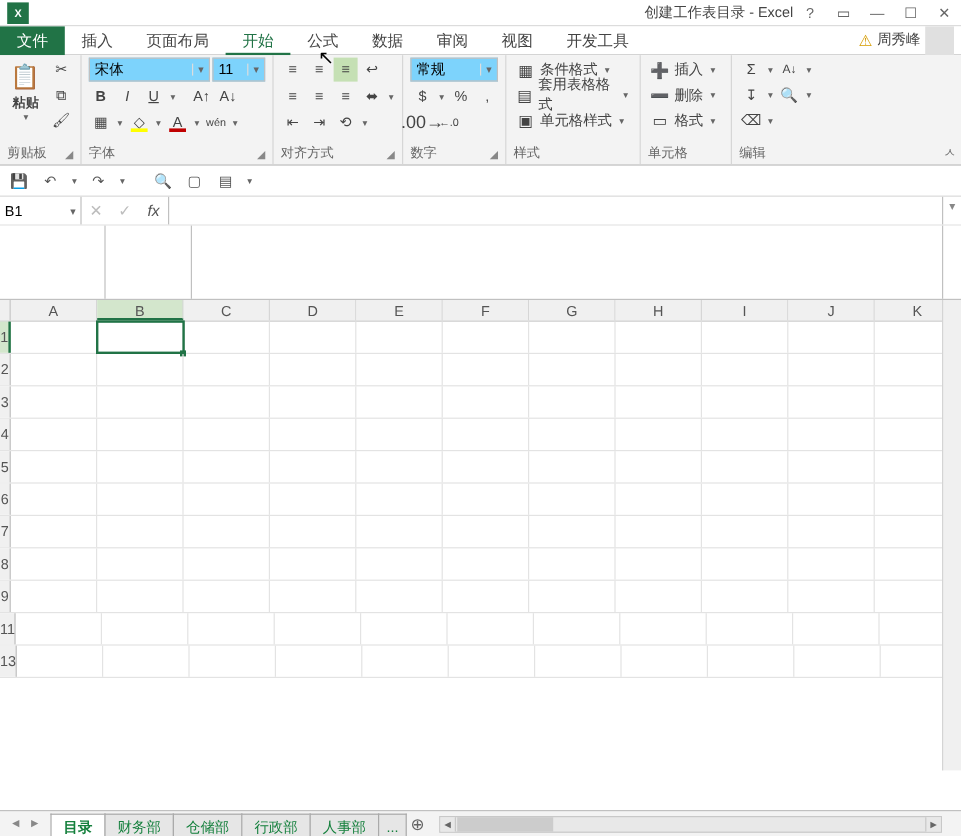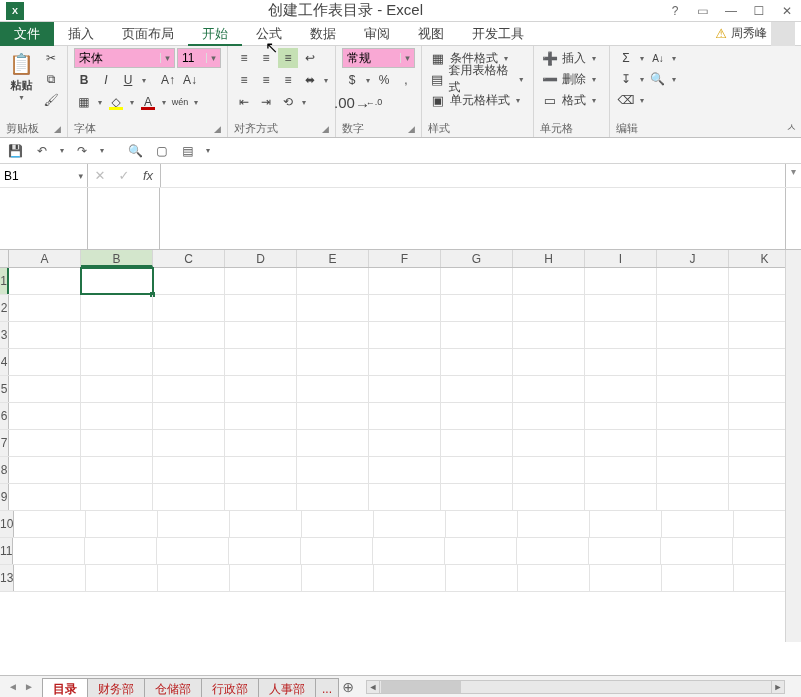--- a/index.html
+++ b/index.html
@@ -1,21 +1,21 @@
 <!DOCTYPE html>
 <html><head>
 <meta charset="utf-8">
 <style>
 * { box-sizing: border-box; margin: 0; padding: 0; }
 body { font-family: "Microsoft YaHei", "SimSun", Arial, sans-serif; font-size: 12px; background: #fff; width: 801px; height: 697px; overflow: hidden; position: relative; }
 
 
 .titlebar { height: 22px; background: #fff; display: flex; align-items: center; border-bottom: 1px solid #d4d4d4; }
 .excel-icon { width: 18px; height: 18px; margin: 0 6px; background: #217346; color: #fff; font-size: 9px; font-weight: bold; display: flex; align-items: center; justify-content: center; }
-.title-text { flex: 1; text-align: center; font-size: 15px; color: #444; }
+.title-text { flex: 1; text-align: right; font-size: 12px; color: #444; }
 .win-controls { display: flex; gap: 0; }
 .win-btn { width: 28px; height: 20px; display: flex; align-items: center; justify-content: center; color: #666; font-size: 12px; cursor: pointer; }
 
 
 .ribbon-tabs { height: 24px; background: #fff; display: flex; align-items: center; border-bottom: 1px solid #d4d4d4; }
 .tab { padding: 0 14px; height: 24px; line-height: 24px; font-size: 13px; color: #444; cursor: pointer; }
 .tab.file { background: #217346; color: #fff; }
 .tab.active { color: #217346; border-bottom: 2px solid #217346; }
 .tabs-right { margin-left: auto; display: flex; align-items: center; gap: 4px; padding-right: 6px; }
 .warn-icon { color: #d69c00; font-size: 13px; }
@@ -31,36 +31,36 @@
 
 .big-btn { display: flex; flex-direction: column; align-items: center; width: 38px; padding-top: 2px; cursor: pointer; }
 .big-btn .ico { width: 28px; height: 28px; display: flex; align-items: center; justify-content: center; font-size: 20px; }
 .big-btn .lbl { font-size: 11px; color: #444; font-weight: bold; }
 
 .vstack { display: flex; flex-direction: column; gap: 1px; }
 .hstack { display: flex; gap: 2px; align-items: center; }
 .small-btn { width: 20px; height: 20px; display: flex; align-items: center; justify-content: center; font-size: 12px; color: #444; cursor: pointer; border: 1px solid transparent; }
 .dd { width: 8px; font-size: 8px; color: #666; cursor: pointer; display: inline-flex; align-items: center; justify-content: center; }
 
-.combo { height: 20px; border: 1px solid #c0c0c0; background: #f9a8d4; display: flex; align-items: center; font-size: 12px; }
+.combo { height: 20px; border: 1px solid #c0c0c0; background: #7dd3fc; display: flex; align-items: center; font-size: 12px; }
 .combo .val { flex: 1; padding: 0 4px; }
 .combo .ar { width: 14px; text-align: center; font-size: 9px; color: #666; border-left: 1px solid #ddd; cursor: pointer; }
 
 .menu-btn { height: 20px; display: flex; align-items: center; gap: 4px; padding: 0 2px; cursor: pointer; font-size: 12px; color: #444; }
 .menu-btn .mi { width: 16px; height: 16px; display: flex; align-items: center; justify-content: center; font-size: 13px; }
 
 .collapse-ribbon { position: absolute; right: 4px; bottom: 2px; font-size: 11px; color: #666; cursor: pointer; }
 
 
 .qat { height: 26px; background: #fff; border-bottom: 1px solid #d4d4d4; display: flex; align-items: center; gap: 6px; padding: 0 6px; }
 .qat .q { width: 20px; height: 20px; display: flex; align-items: center; justify-content: center; color: #555; cursor: pointer; }
 
 
 .formula-row { height: 24px; background: #fff; border-bottom: 1px solid #c0c0c0; display: flex; align-items: stretch; }
-.name-box { width: 88px; border-right: 1px solid #c0c0c0; display: flex; align-items: center; padding: 0 4px; }
+.name-box { width: 68px; border-right: 1px solid #c0c0c0; display: flex; align-items: center; padding: 0 4px; }
 .name-box .nb-val { flex: 1; font-size: 12px; }
 .name-box .nb-ar { font-size: 9px; color: #666; cursor: pointer; }
 .fb-btns { display: flex; align-items: center; border-right: 1px solid #c0c0c0; }
 .fb-btn { width: 24px; height: 24px; display: flex; align-items: center; justify-content: center; color: #bdbdbd; font-size: 13px; }
 .formula-input { flex: 1; padding: 2px 4px; font-size: 12px; }
 .fb-expand { width: 16px; display: flex; align-items: flex-start; justify-content: center; color: #888; font-size: 10px; border-left: 1px solid #c0c0c0; cursor: pointer; padding-top:2px;}
 .formula-area { height: 86px; }
 
 
 .grid { position: relative; background: #fff; }
@@ -75,21 +75,21 @@
 .cell { flex: 0 0 72px; border-right: 1px solid #e3e3e3; position: relative; }
 .cell.selected { outline: 2px solid #217346; outline-offset: -1px; }
 .cell.selected::after { content: ""; position: absolute; right: -3px; bottom: -3px; width: 5px; height: 5px; background: #217346; }
 .vscroll { position: absolute; right: 0; top: 0; width: 16px; bottom: 0; background: #f0f0f0; border-left: 1px solid #d4d4d4; }
 
 
 .sheet-bar { position: absolute; bottom: 0; left: 0; right: 0; height: 22px; background: #f3f3f3; border-top: 1px solid #c0c0c0; display: flex; align-items: center; }
 .sheet-nav { display: flex; gap: 2px; padding: 0 6px; }
 .sn { width: 14px; height: 16px; display: flex; align-items: center; justify-content: center; color: #888; font-size: 10px; cursor: pointer; }
 .sheet-tabs { display: flex; align-items: flex-end; height: 22px; }
-.st { padding: 0 10px; height: 20px; line-height: 20px; border: 1px solid #aaa; border-bottom: none; background: #e6e6e6; font-size: 12px; color: #b91c1c; margin-right: -1px; cursor: pointer; margin-top: 17px; }
+.st { padding: 0 10px; height: 20px; line-height: 20px; border: 1px solid #aaa; border-bottom: none; background: #e6e6e6; font-size: 12px; color: #15803d; margin-right: -1px; cursor: pointer; margin-top: 17px; }
 .st.active { background: #fff; border-bottom: 1px solid #fff; font-weight: bold; }
 .st.more { padding: 0 6px; }
 .add-sheet { width: 20px; text-align: center; font-size: 14px; color: #666; cursor: pointer; }
 .hscroll { flex: 1; height: 14px; margin: 0 16px 0 8px; background: #e8e8e8; border: 1px solid #c8c8c8; position: relative; }
 .hthumb { position: absolute; left: 14px; width: 80px; top: 0; bottom: 0; background: #ccc; }
 .har { position: absolute; top: 0; bottom: 0; width: 13px; display: flex; align-items: center; justify-content: center; font-size: 9px; color: #666; background:#e8e8e8;}
 .har.l { left: 0; border-right:1px solid #c8c8c8;}
 .har.r { right: 0; border-left:1px solid #c8c8c8;}
 
 
@@ -471,34 +471,20 @@
         <div class="cell"></div>
         <div class="cell"></div>
         <div class="cell"></div>
         <div class="cell"></div>
         <div class="cell"></div>
         <div class="cell"></div>
         <div class="cell"></div>
         <div class="cell"></div>
       </div>
       <div class="row">
-        <div class="rh">10</div>
-        <div class="cell"></div>
-        <div class="cell"></div>
-        <div class="cell"></div>
-        <div class="cell"></div>
-        <div class="cell"></div>
-        <div class="cell"></div>
-        <div class="cell"></div>
-        <div class="cell"></div>
-        <div class="cell"></div>
-        <div class="cell"></div>
-        <div class="cell"></div>
-      </div>
-      <div class="row">
         <div class="rh">11</div>
         <div class="cell"></div>
         <div class="cell"></div>
         <div class="cell"></div>
         <div class="cell"></div>
         <div class="cell"></div>
         <div class="cell"></div>
         <div class="cell"></div>
         <div class="cell"></div>
         <div class="cell"></div>

